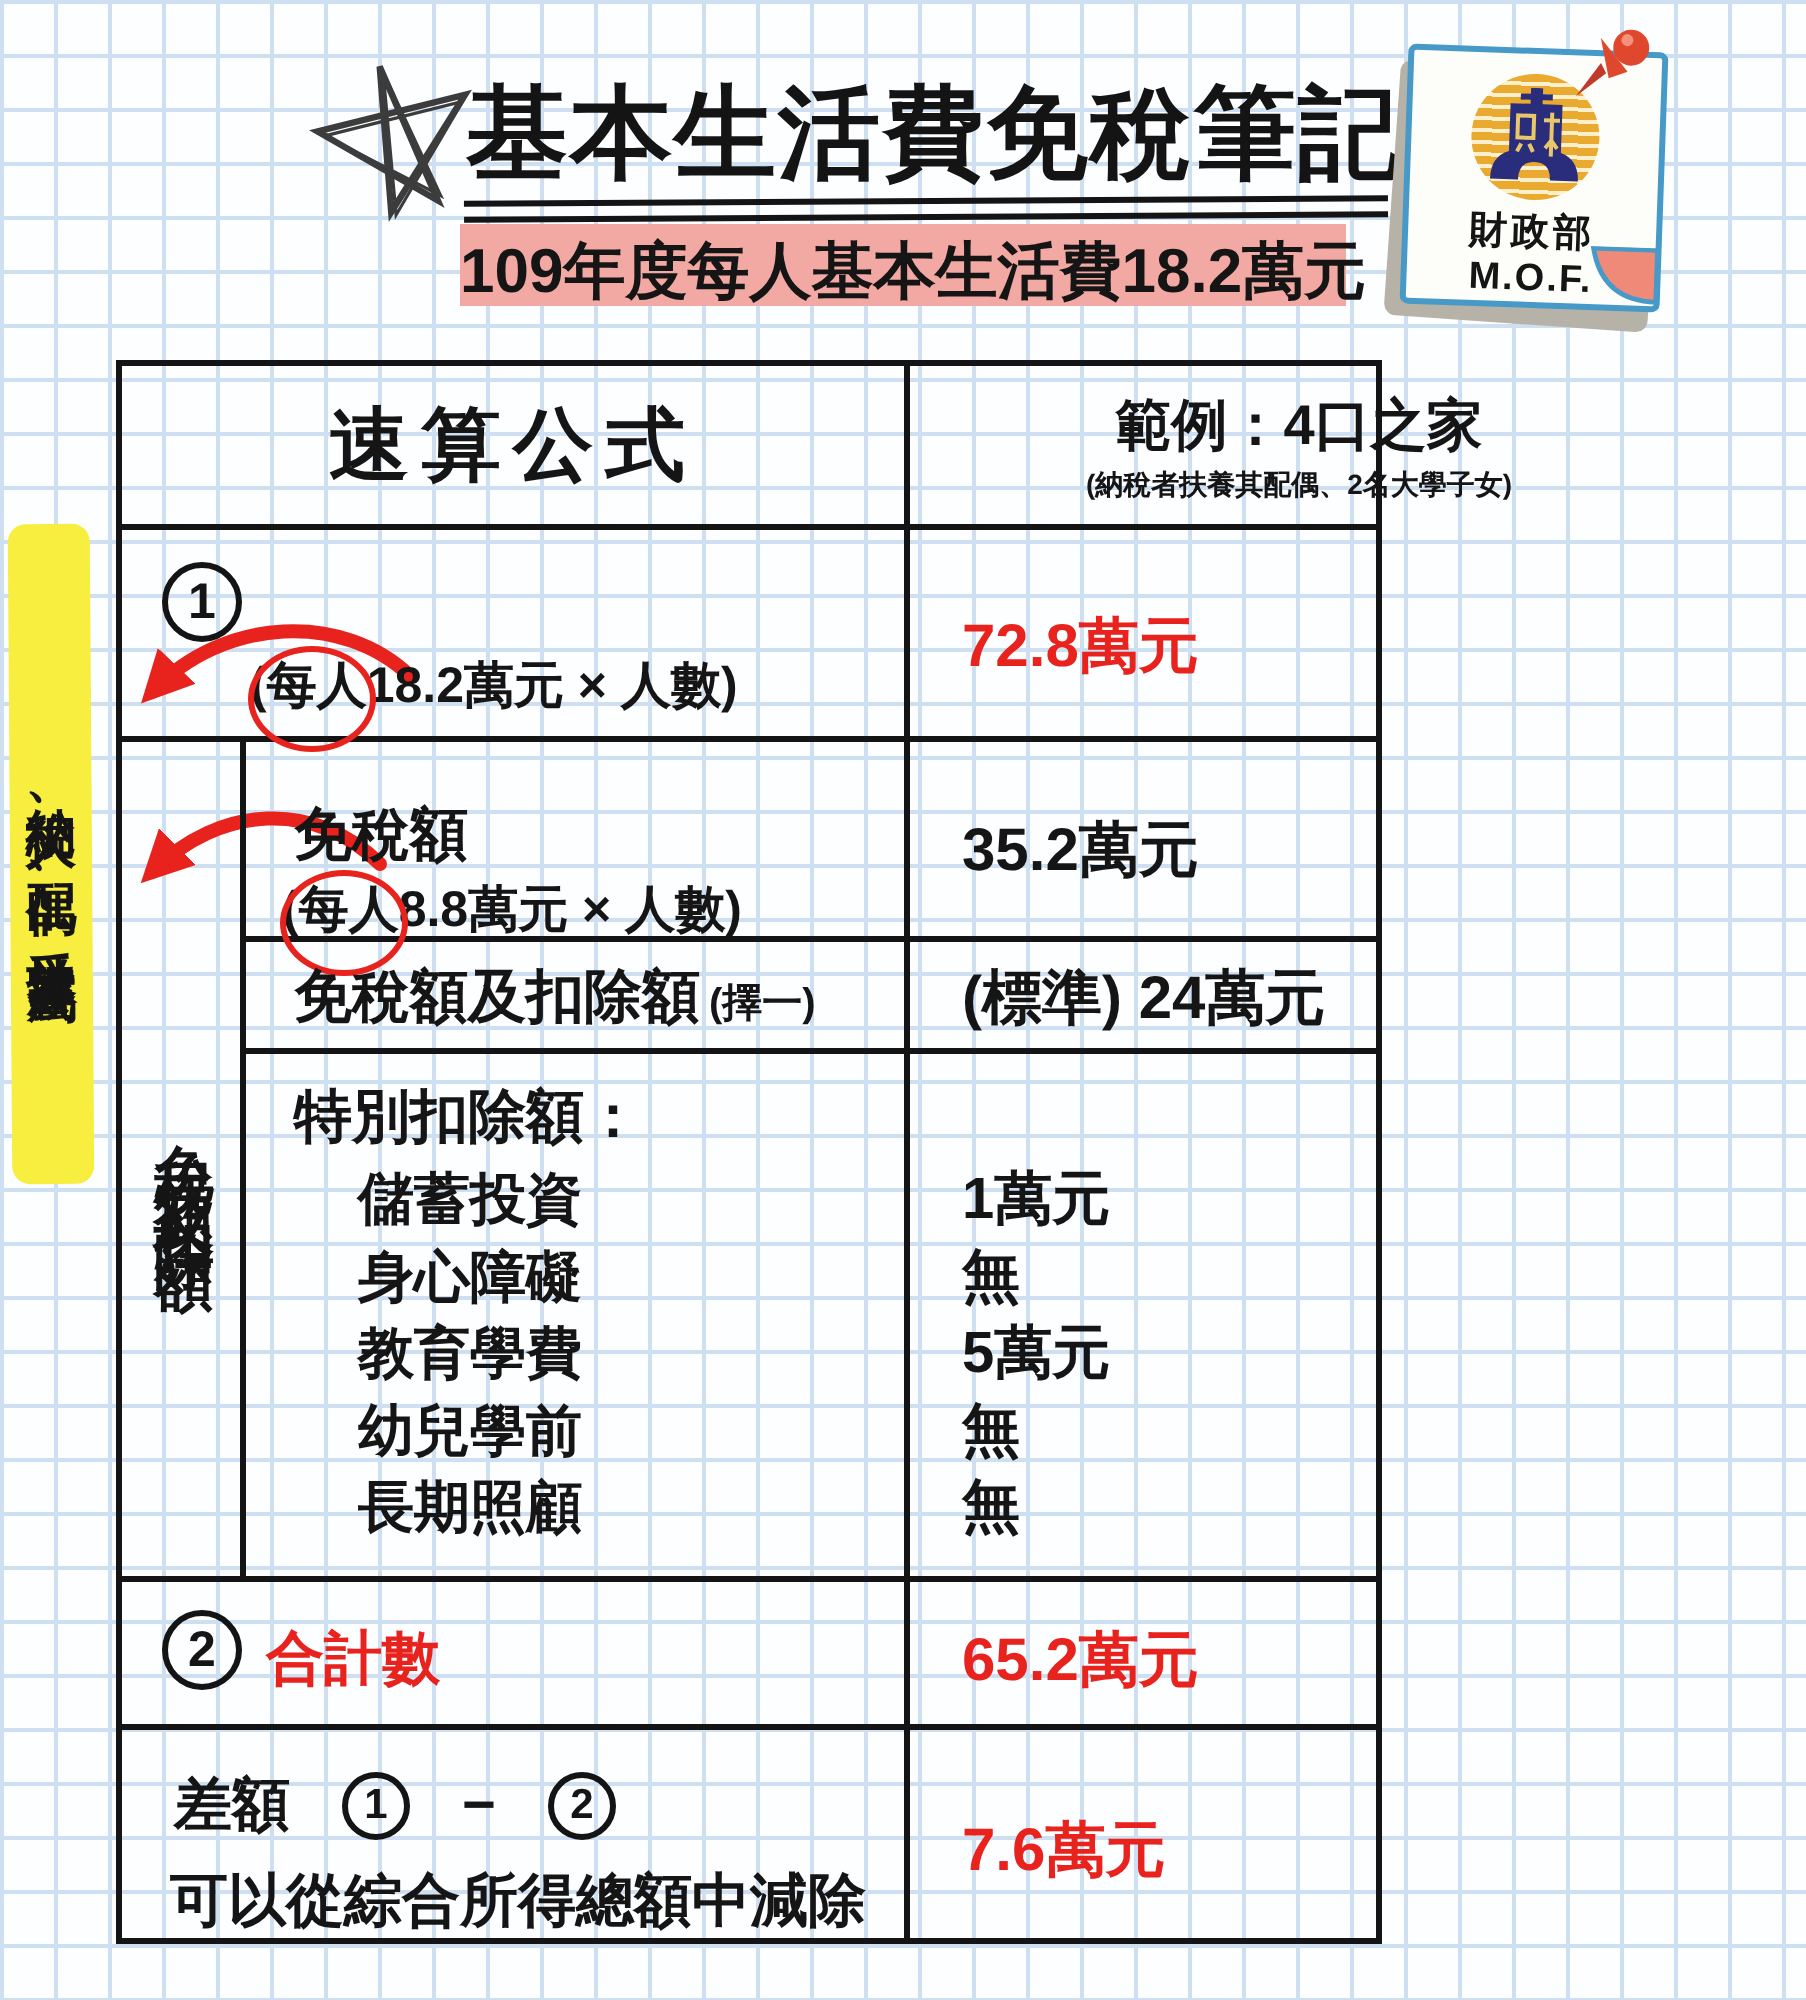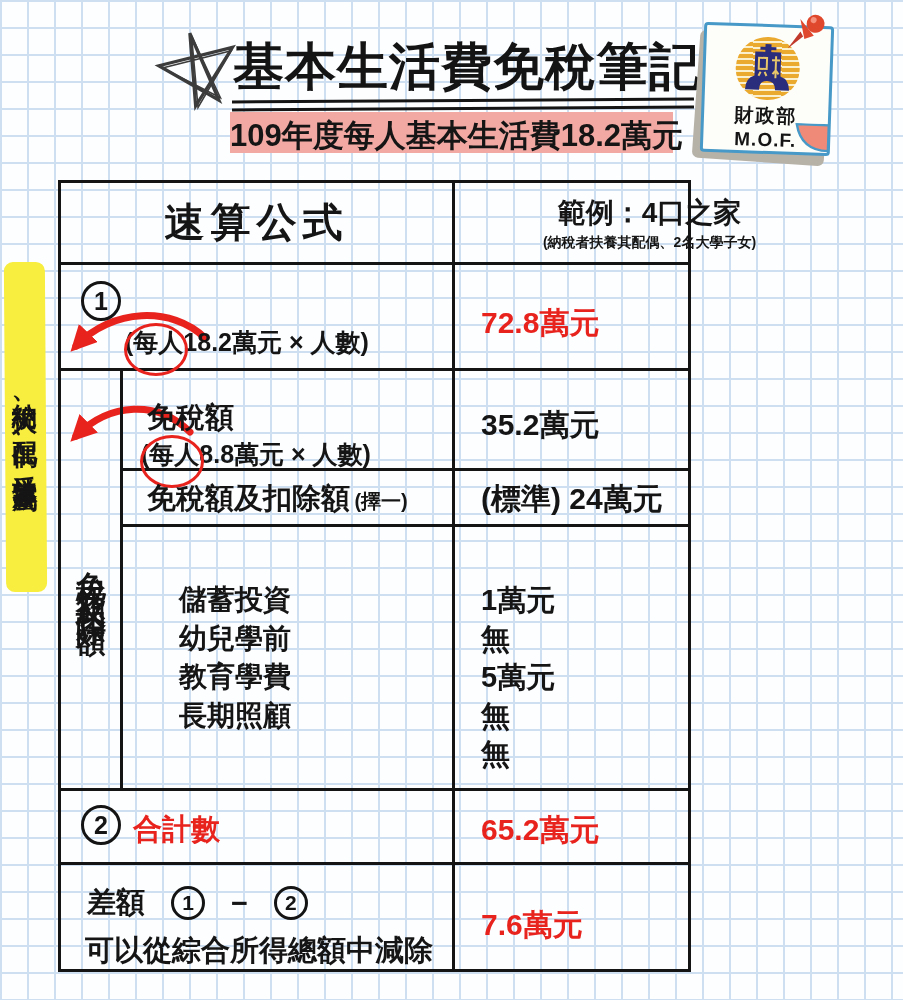--- a/index.html
+++ b/index.html
@@ -205,24 +205,26 @@
     <div class="cell row-label" style="left:86px; top:215px;">免稅額</div>
     <div class="cell formula" style="left:80px; top:255px;"><span>(</span><span class="ellipse"><span>每人</span></span><span>8.8萬元 × 人數)</span></div>
     <div class="cell value" style="left:420px; top:222px;">35.2萬元</div>
 
     <div class="cell" style="left:86px; top:296px;">
       <span class="row-label">免稅額及扣除額</span>
       <span class="note-small">(擇一)</span>
     </div>
     <div class="cell value" style="left:420px; top:296px;">(標準) 24萬元</div>
 
+    <div class="cell row-label" style="left:86px; top:356px;">特別扣除額：</div>
     <ul class="plain cell sp-items" style="left:118px; top:398px;">
       <li>儲蓄投資</li>
+      <li>身心障礙</li>
+      <li>教育學費</li>
       <li>幼兒學前</li>
-      <li>教育學費</li>
       <li>長期照顧</li>
     </ul>
     <ul class="plain cell sp-values" style="left:420px; top:398px;">
       <li>1萬元</li>
       <li>無</li>
       <li>5萬元</li>
       <li>無</li>
       <li>無</li>
     </ul>
 

